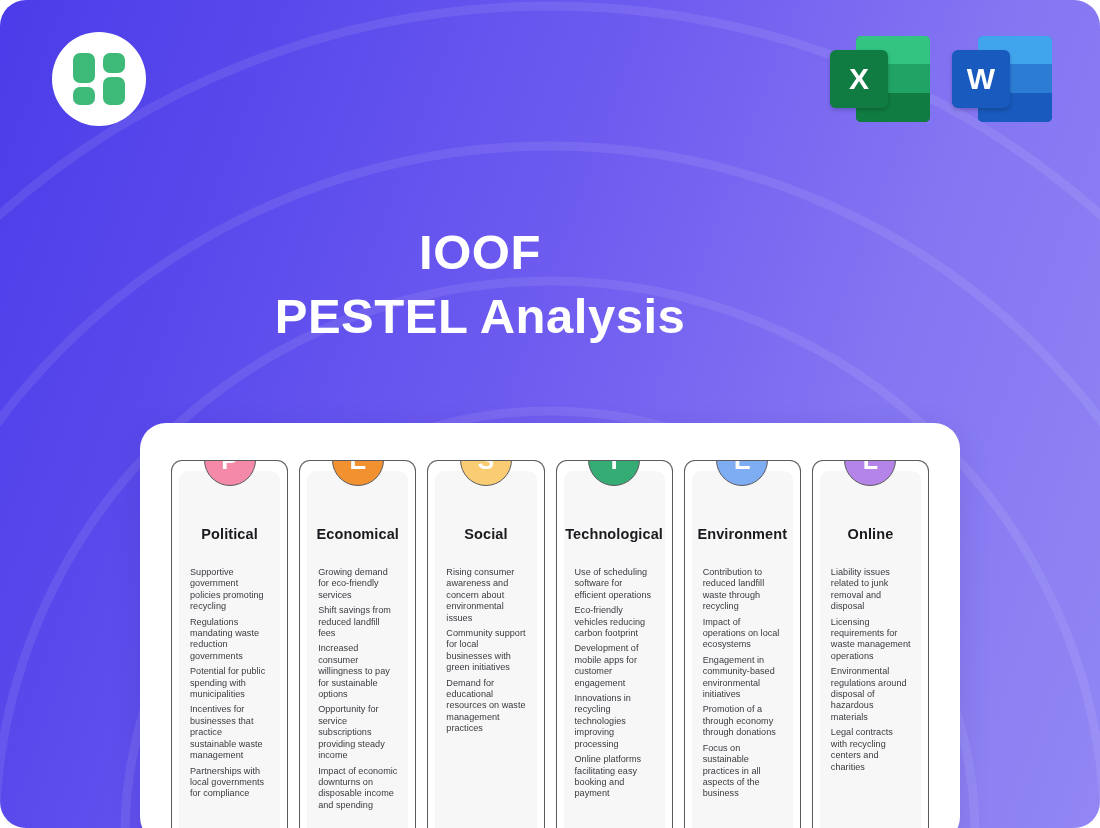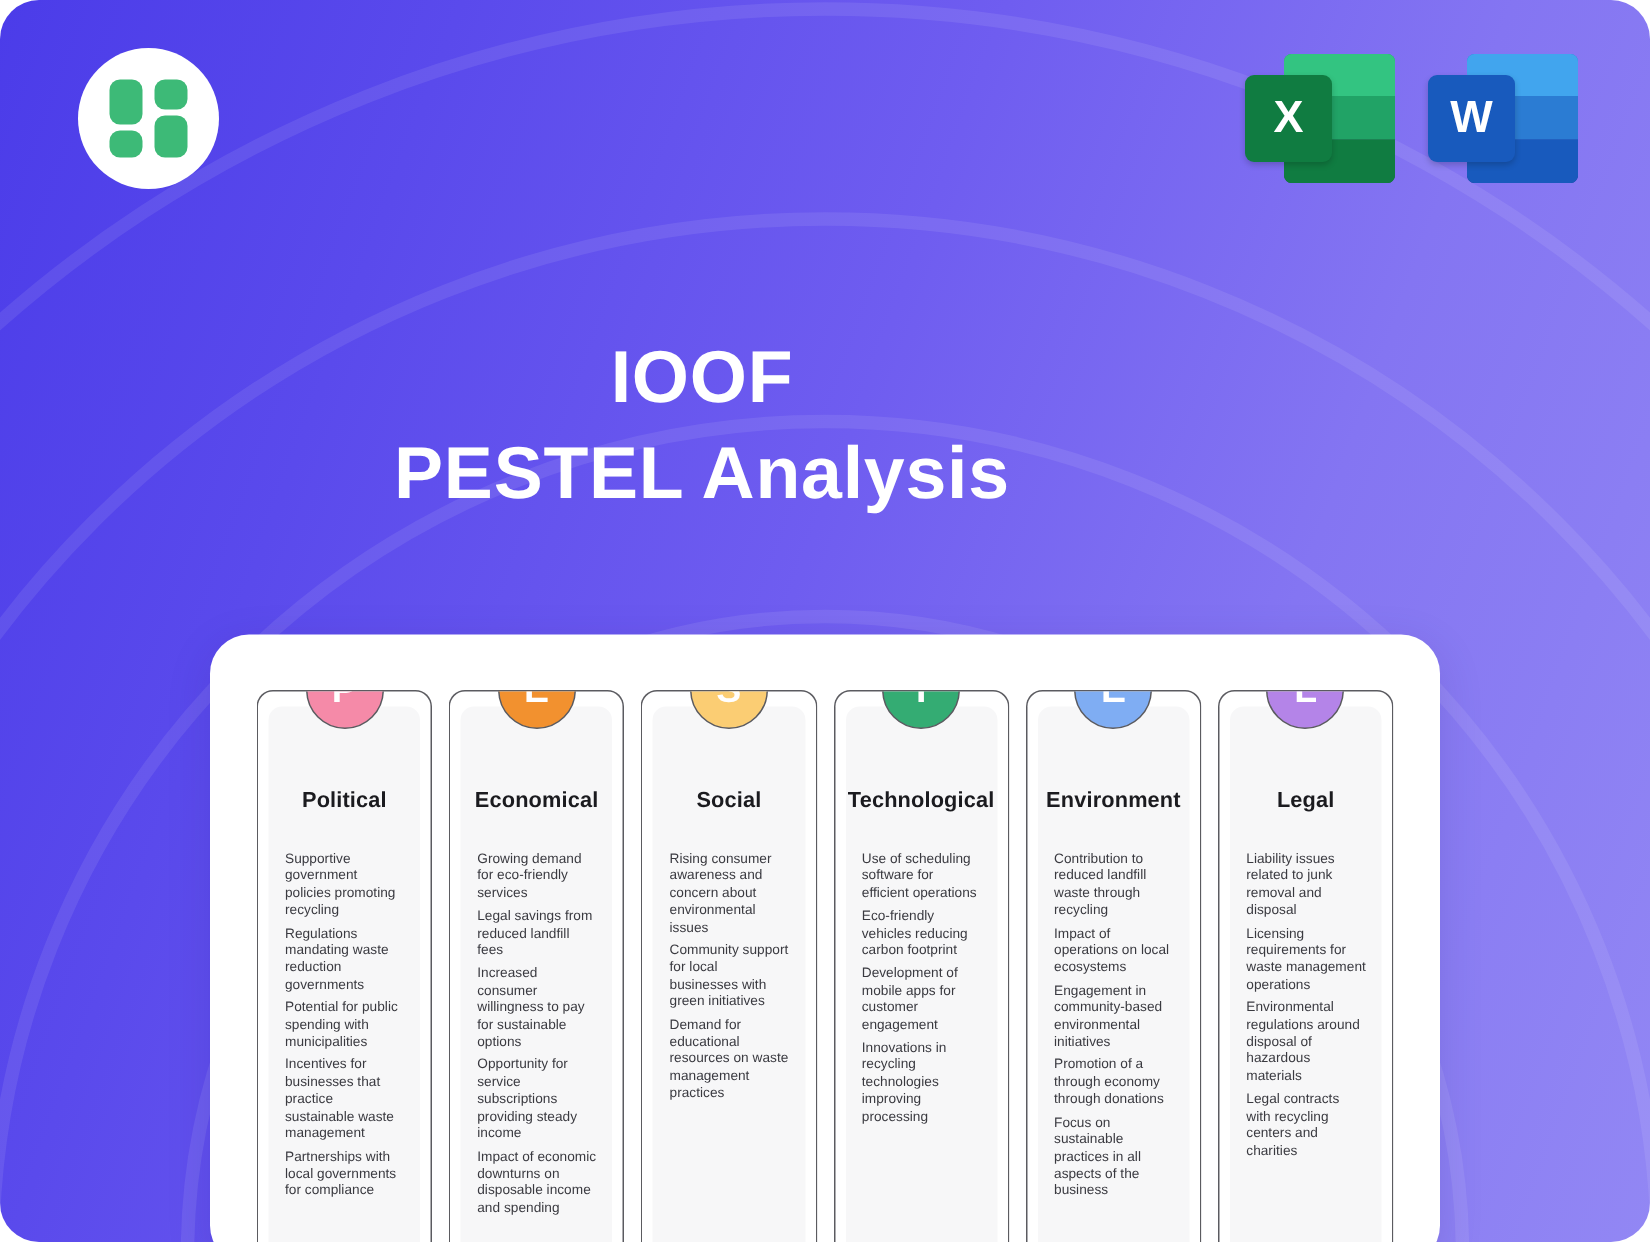--- a/index.html
+++ b/index.html
@@ -100,21 +100,21 @@
     font-size: 30px;
     letter-spacing: 0;
     box-shadow: 0 2px 4px rgba(0,0,0,0.20);
   }
   .oi-tab.excel { background: #107c41; }
   .oi-tab.word  { background: #185abd; }
 
   
   .title-block {
     position: absolute;
-    left: 0; top: 222px;
+    left: 12px; top: 222px;
     width: 936px;
     text-align: center;
     color: #ffffff;
   }
   .title-line1 {
     font-size: 49px;
     font-weight: bold;
     line-height: 60px;
     letter-spacing: 0.5px;
   }
@@ -274,21 +274,21 @@
               <div class="point">Partnerships with local governments for compliance</div>
             </div>
           </div>
         </div>
         <div class="column">
           <div class="letter-circle" style="background: rgb(242, 145, 47);">E</div>
           <div class="col-inner">
             <div class="col-title">Economical</div>
             <div class="col-points">
               <div class="point">Growing demand for eco-friendly services</div>
-              <div class="point">Legal savings from reduced landfill fees</div>
+              <div class="point">Shift savings from reduced landfill fees</div>
               <div class="point">Increased consumer willingness to pay for sustainable options</div>
               <div class="point">Opportunity for service subscriptions providing steady income</div>
               <div class="point">Impact of economic downturns on disposable income and spending</div>
             </div>
           </div>
         </div>
         <div class="column">
           <div class="letter-circle" style="background: rgb(251, 205, 115);">S</div>
           <div class="col-inner">
             <div class="col-title">Social</div>
@@ -301,40 +301,41 @@
         </div>
         <div class="column">
           <div class="letter-circle" style="background: rgb(52, 172, 115);">T</div>
           <div class="col-inner">
             <div class="col-title">Technological</div>
             <div class="col-points">
               <div class="point">Use of scheduling software for efficient operations</div>
               <div class="point">Eco-friendly vehicles reducing carbon footprint</div>
               <div class="point">Development of mobile apps for customer engagement</div>
               <div class="point">Innovations in recycling technologies improving processing</div>
+              <div class="point">Online platforms facilitating easy booking and payment</div>
             </div>
           </div>
         </div>
         <div class="column">
           <div class="letter-circle" style="background: rgb(127, 173, 243);">E</div>
           <div class="col-inner">
             <div class="col-title">Environment</div>
             <div class="col-points">
               <div class="point">Contribution to reduced landfill waste through recycling</div>
               <div class="point">Impact of operations on local ecosystems</div>
               <div class="point">Engagement in community-based environmental initiatives</div>
               <div class="point">Promotion of a through economy through donations</div>
               <div class="point">Focus on sustainable practices in all aspects of the business</div>
             </div>
           </div>
         </div>
         <div class="column">
           <div class="letter-circle" style="background: rgb(180, 132, 232);">L</div>
           <div class="col-inner">
-            <div class="col-title">Legal</div>
+            <div class="col-title">Online</div>
             <div class="col-points">
               <div class="point">Liability issues related to junk removal and disposal</div>
               <div class="point">Licensing requirements for waste management operations</div>
               <div class="point">Environmental regulations around disposal of hazardous materials</div>
               <div class="point">Legal contracts with recycling centers and charities</div>
             </div>
           </div>
         </div>
       </div>
   </div>

